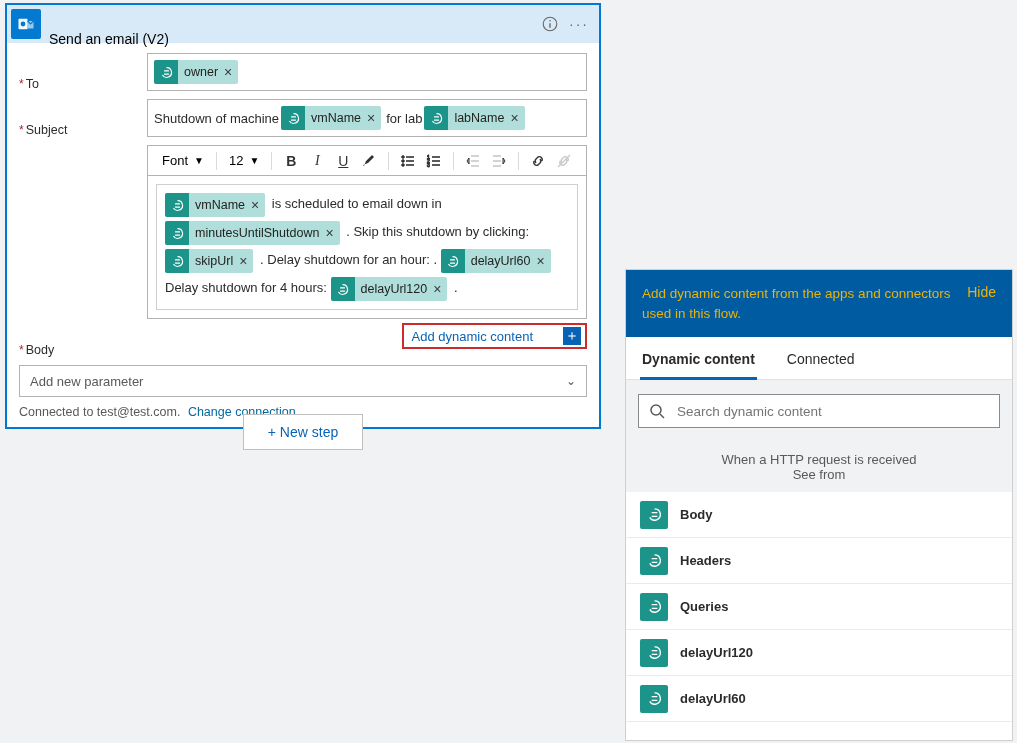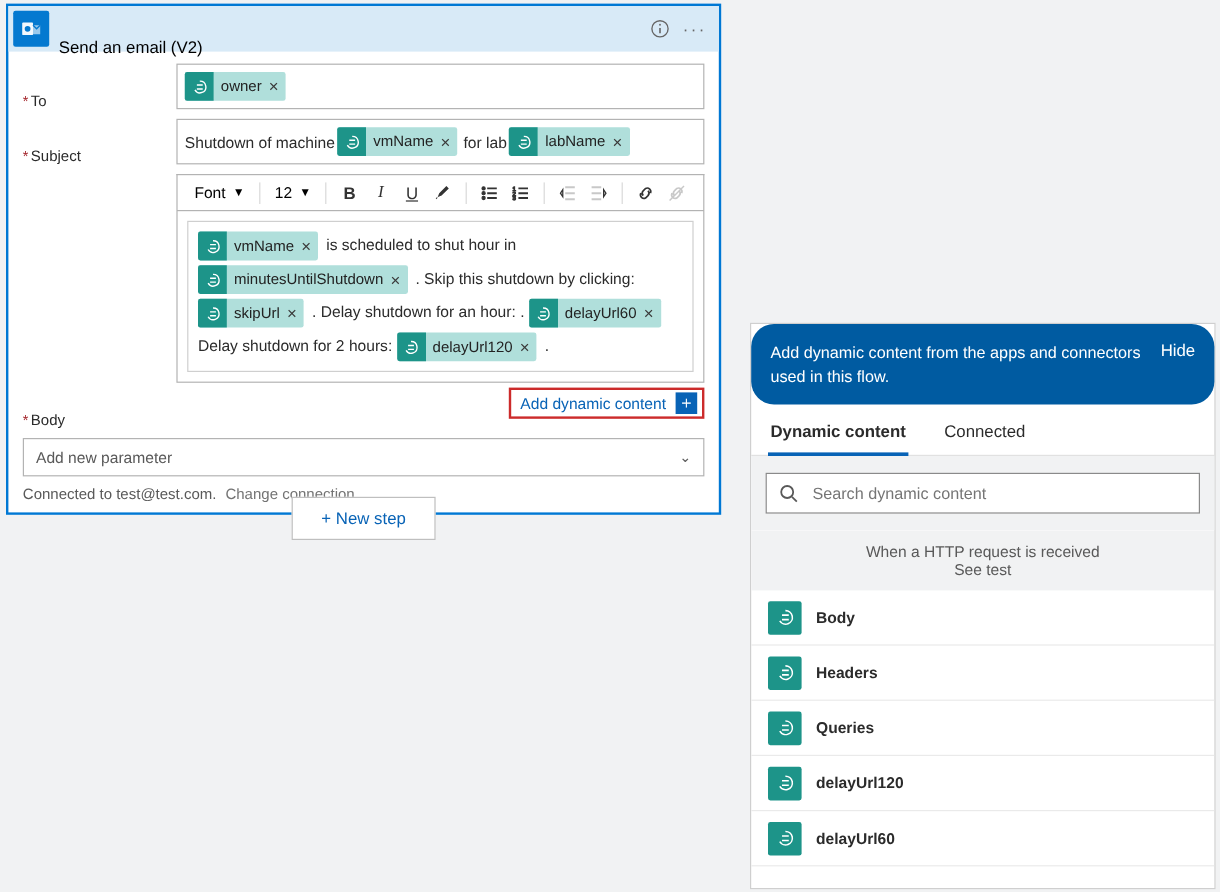--- a/index.html
+++ b/index.html
@@ -35,36 +35,36 @@
   .tb-sep { width:1px; height:18px; background:#d9d9d9; margin:0 4px; }
   .tb-btn { width:22px; height:22px; display:inline-flex; align-items:center; justify-content:center; font-size:14px; cursor:pointer; color:#333; }
   .tb-btn.dis { color:#c8c8c8; cursor:default; }
   .tb-btn svg { width:16px; height:16px; stroke:#333; fill:none; }
 
   .editor { border:1px solid #b3b3b3; min-height:100px; padding:8px 0 8px 0; }
   .ed-inner { border:1px solid #cfcfcf; margin:0 8px; padding:6px 8px; line-height:25px; font-size:13px; }
   .ed-inner .token { vertical-align:middle; }
 
   .add-dyn { text-align:right; margin:4px 0 8px 0; }
-  .add-dyn-pill { display:inline-flex; align-items:center; border:2px solid #cc2b2b; padding:2px 4px 2px 8px; font-size:13px; color:#0863b6; cursor:pointer; }
+  .add-dyn-pill { display:inline-flex; align-items:center; border:2px solid #cc2b2b; padding:2px 4px 2px 8px; font-size:13px; color:#0863b6; cursor:pointer;gap:22px; }
   .add-dyn-plus { width:18px; height:18px; background:#0863b6; color:#fff; display:inline-flex; align-items:center; justify-content:center; margin-left:8px; font-size:14px; }
 
   .add-param { border:1px solid #b3b3b3; height:32px; display:flex; align-items:center; padding:0 10px; font-size:13px; color:#595959; justify-content:space-between; cursor:pointer; }
   .chev { font-size:12px; color:#595959; }
 
   .foot { font-size:12.5px; color:#595959; padding:8px 0 0 0; }
-  .foot a { color:#737373; text-decoration:none; margin-left:4px; }
+  .foot a { color:#0369a1; text-decoration:none; margin-left:4px; }
 
   
   .newstep-wrap { position:absolute; left:5px; top:414px; width:596px; display:flex; justify-content:center; }
   .newstep { border:1px solid #bfbfbf; background:#fff; padding:9px 24px; font-size:14px; color:#0863b6; cursor:pointer; }
 
   
   .panel { position:absolute; right:4px; top:269px; width:388px; border:1px solid #cfcfcf; background:#fff; display:flex; flex-direction:column; height:472px; }
-  .panel-blue { background:#005ba1; color:#ffffff; padding:14px 16px; display:flex; justify-content:space-between; align-items:flex-start;border-radius:19px; }
+  .panel-blue { background:#005ba1; color:#eab308; padding:14px 16px; display:flex; justify-content:space-between; align-items:flex-start; }
   .panel-blue .msg { font-size:13.5px; line-height:1.45; flex:1; padding-right:12px; }
   .panel-blue .hide { font-size:14px; cursor:pointer; }
   .tabs { display:flex; border-bottom:1px solid #e1e1e1; padding:0 14px; }
   .tab { padding:14px 2px 10px 2px; margin-right:28px; font-size:14px; color:#2b2b2b; cursor:pointer; }
   .tab.active { border-bottom:3px solid #0863b6; font-weight:600; margin-bottom:-1px; }
   .searchbar { background:#f1f2f3; padding:14px 12px; }
   .search { border:1px solid #8a8a8a; background:#fff; height:34px; display:flex; align-items:center; padding:0 10px; }
   .search svg { width:16px; height:16px; stroke:#595959; fill:none; margin-right:10px; }
   .search input { border:none; outline:none; flex:1; font-size:13.5px; }
   .scroll { flex:1; overflow-y:auto; position:relative; }
@@ -228,21 +228,21 @@
             <div class="ed-inner">
               <span class="token">
                   <span class="token-ic">
                     <svg class="swirl" viewBox="0 0 16 16">
                       <path d="M8 2a6 6 0 1 1-5 9M5 6h6M5 10h6"></path>
                     </svg>
                   </span>
                   <span>vmName</span>
                   <span class="token-x">×</span>
                 </span>
-              <span class="plain">is scheduled to shut hour in</span><br>
+              <span class="plain">is scheduled to email down in</span><br>
               <span class="token">
                   <span class="token-ic">
                     <svg class="swirl" viewBox="0 0 16 16">
                       <path d="M8 2a6 6 0 1 1-5 9M5 6h6M5 10h6"></path>
                     </svg>
                   </span>
                   <span>minutesUntilShutdown</span>
                   <span class="token-x">×</span>
                 </span>
               <span class="plain">. Skip this shutdown by clicking:</span><br>
@@ -258,21 +258,21 @@
               <span class="plain">. Delay shutdown for an hour: .</span>
               <span class="token">
                   <span class="token-ic">
                     <svg class="swirl" viewBox="0 0 16 16">
                       <path d="M8 2a6 6 0 1 1-5 9M5 6h6M5 10h6"></path>
                     </svg>
                   </span>
                   <span>delayUrl60</span>
                   <span class="token-x">×</span>
                 </span>
-              <span class="plain">Delay shutdown for 2 hours:</span>
+              <span class="plain">Delay shutdown for 4 hours:</span>
               <span class="token">
                   <span class="token-ic">
                     <svg class="swirl" viewBox="0 0 16 16">
                       <path d="M8 2a6 6 0 1 1-5 9M5 6h6M5 10h6"></path>
                     </svg>
                   </span>
                   <span>delayUrl120</span>
                   <span class="token-x">×</span>
                 </span>
               <span class="plain">.</span>
@@ -317,21 +317,21 @@
         <svg viewBox="0 0 16 16">
             <circle cx="7" cy="7" r="5" stroke-width="1.5"></circle>
             <line x1="11" y1="11" x2="15" y2="15" stroke-width="1.5"></line>
           </svg>
         <input type="text" placeholder="Search dynamic content" style="">
       </div>
     </div>
     <div class="scroll">
       <div class="group-head">
         <span>When a HTTP request is received</span>
-        <span class="seeless">See test</span>
+        <span class="seeless">See from</span>
       </div>
       <div id="dc-items">
           <div class="dc-item">
             <span class="dc-badge">
               <svg class="swirl" viewBox="0 0 16 16">
                 <path d="M8 2a6 6 0 1 1-5 9M5 6h6M5 10h6"></path>
               </svg>
             </span>
             <span class="dc-label">Body</span>
           </div>

